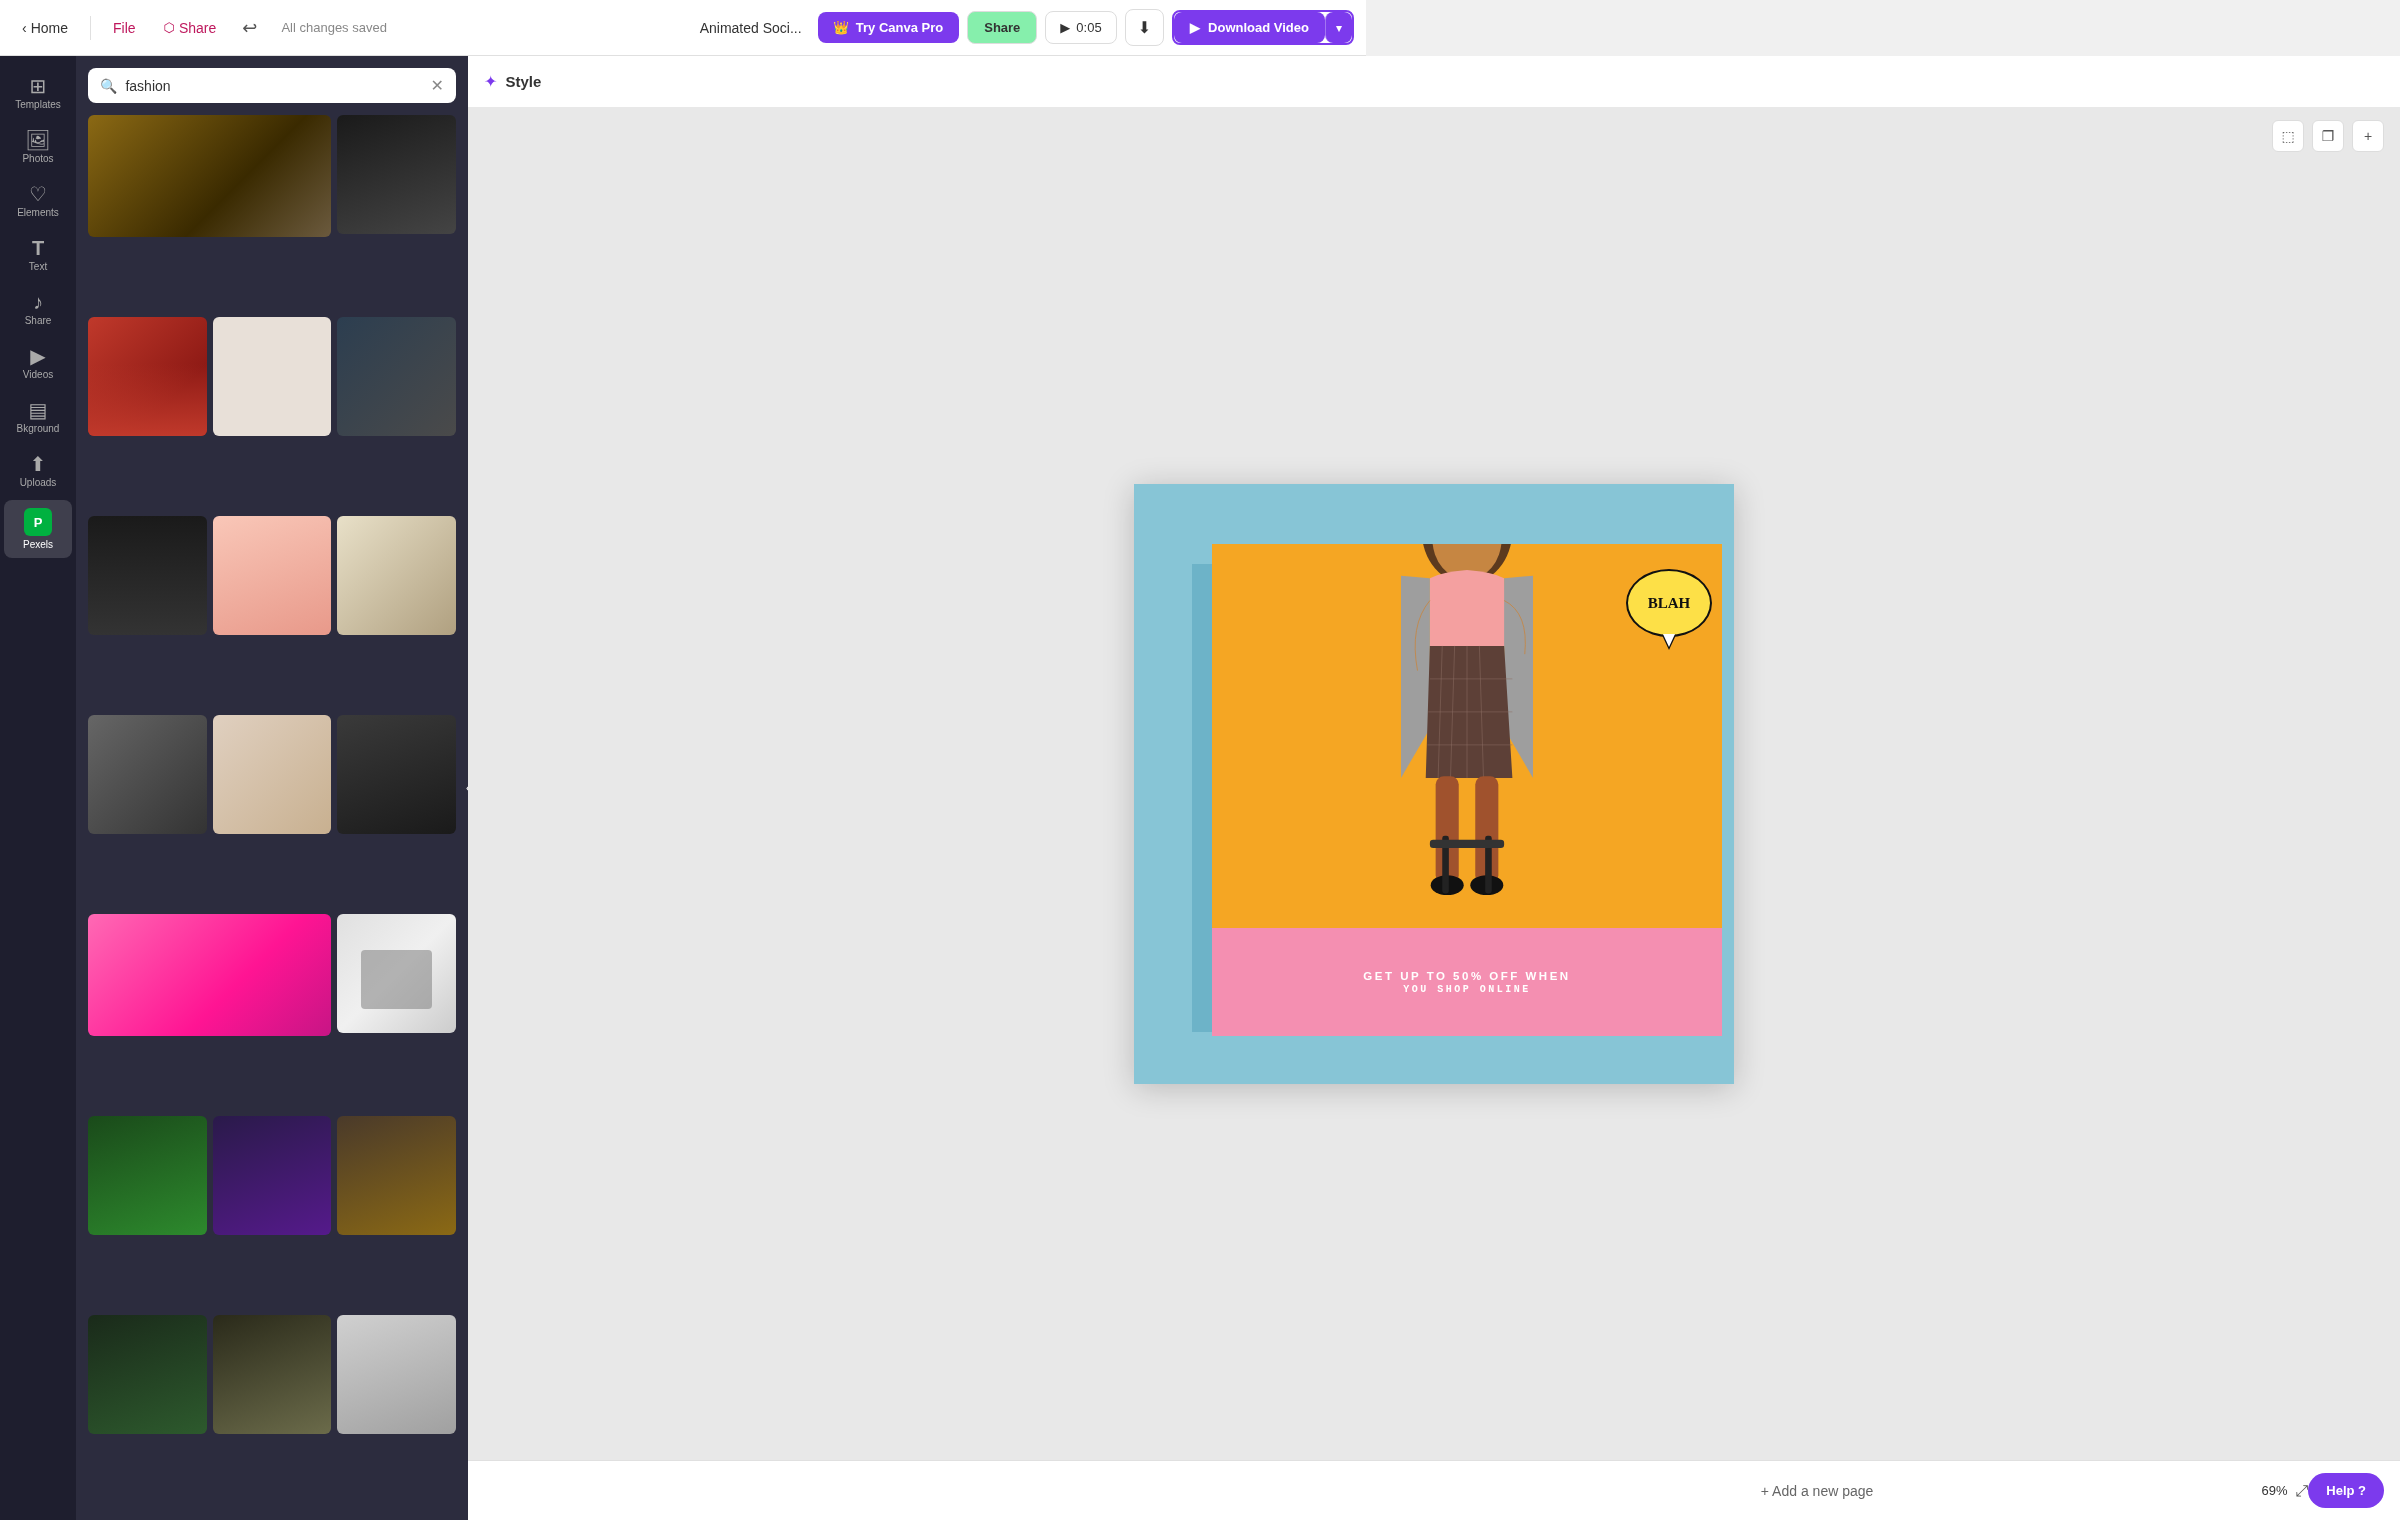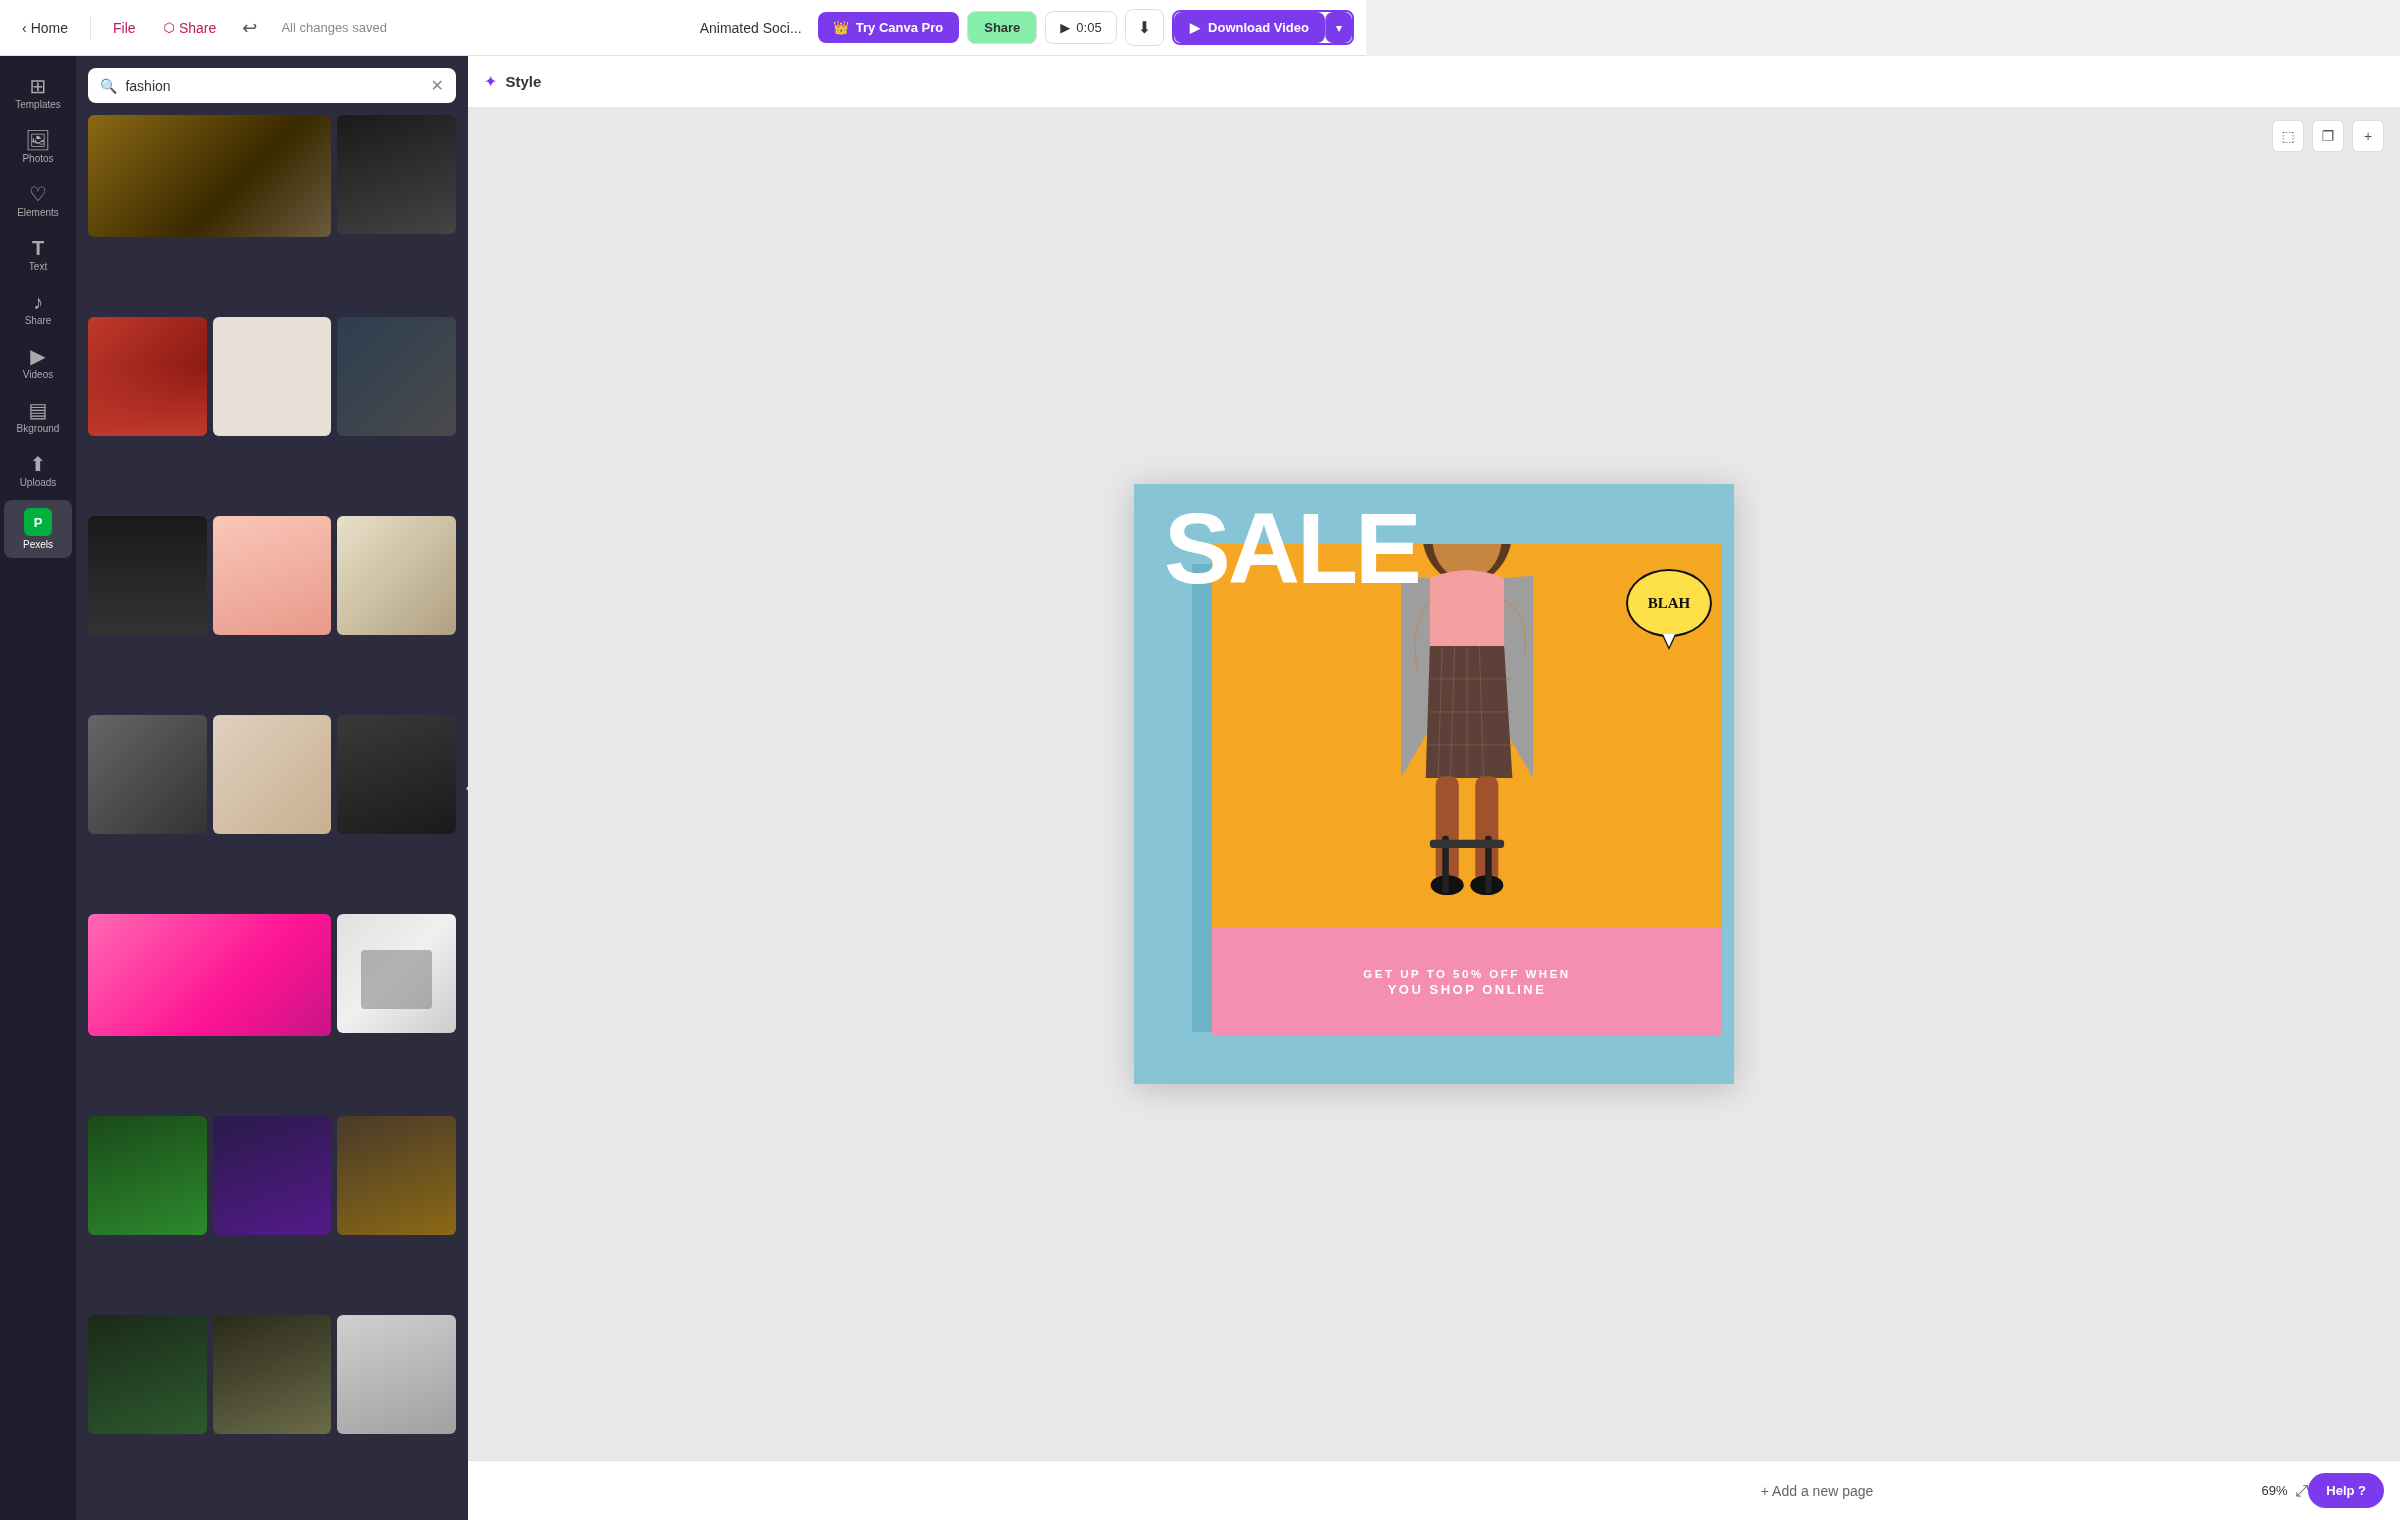--- a/index.html
+++ b/index.html
@@ -353,33 +353,30 @@
           <path d="M245 165 Q275 180 270 230" stroke="#c68642" strokewidth="16" fill="none" strokelinecap="round"></path>
 
           <path d="M155 165 Q130 195 140 250" stroke="#c68642" strokewidth="14" fill="none" strokelinecap="round"></path>
 
           <rect x="170" y="450" width="8" height="70" fill="#222" rx="3"></rect>
           <rect x="222" y="450" width="8" height="70" fill="#222" rx="3"></rect>
           <rect x="155" y="455" width="90" height="10" rx="4" fill="#333"></rect>
         </svg>
       </div>
 
-      <div style="position:absolute; top:-46px; left:-48px; z-index:20;">
-        <span style="font-size:100px; font-weight:900; color:#fff; font-family:'Arial Black',Arial,sans-serif; letter-spacing:-3px; line-height:1;">SALE</span>
-      </div>
 
       <div style="position:absolute; top:25px; right:10px; z-index:20; width:86px; height:68px; background:#fde047; border:2.5px solid #111; border-radius:50%; display:flex; align-items:center; justify-content:center; font-family:'Comic Sans MS',cursive; font-size:15px; font-weight:800; color:#111; text-align:center; line-height:1.1;">
         <span>BLAH</span>
         <div style="position:absolute; bottom:-15px; left:50%; transform:translateX(-50%); border-left:7px solid transparent; border-right:7px solid transparent; border-top:15px solid #111;"></div>
         <div style="position:absolute; bottom:-12px; left:50%; transform:translateX(-50%); border-left:6px solid transparent; border-right:6px solid transparent; border-top:13px solid #fff;"></div>
       </div>
 
       <div style="position:absolute; bottom:0; left:0; right:0; height:108px; background:#f48fb1; display:flex; flex-direction:column; align-items:center; justify-content:center; gap:2px;">
         <span style="font-size:11.5px; font-weight:700; color:#fff; letter-spacing:2.5px; font-family:Arial,sans-serif;">GET UP TO 50% OFF WHEN</span>
-        <span style="font-size:13px; font-weight:700; color:#fff; letter-spacing:2.5px; font-family:Liberation Sans, sans-serif;">YOU SHOP ONLINE</span>
+        <span style="font-size:10px; font-weight:700; color:#fff; letter-spacing:2.5px; font-family:Liberation Mono, monospace;">YOU SHOP ONLINE</span>
       </div>
     </div>
   </div>
 </div>
 
 <div id="bottom-bar">
   <div style="flex:1;"></div>
   <div class="add-page-btn">
     <span>+ Add a new page</span>
   </div>

